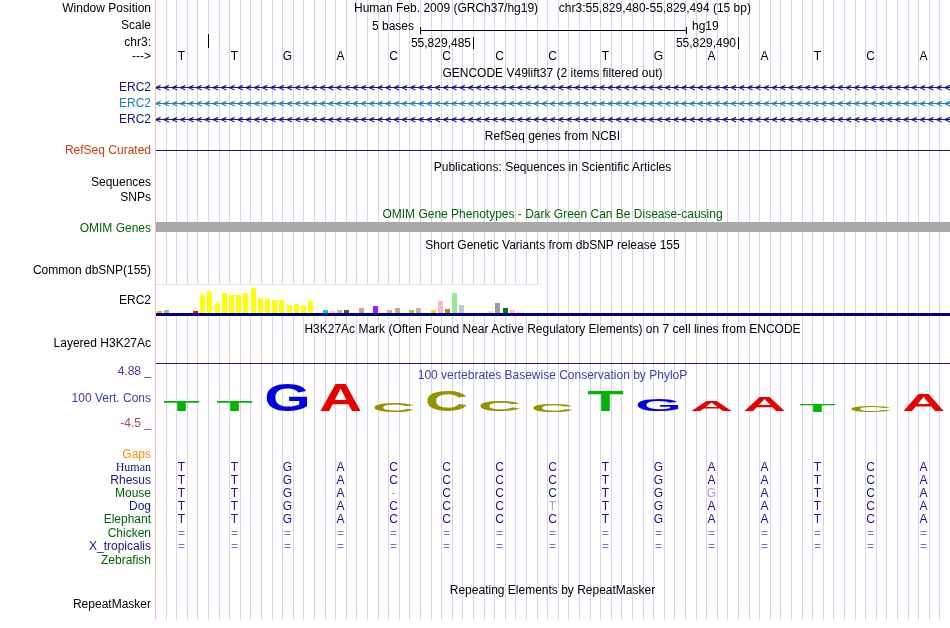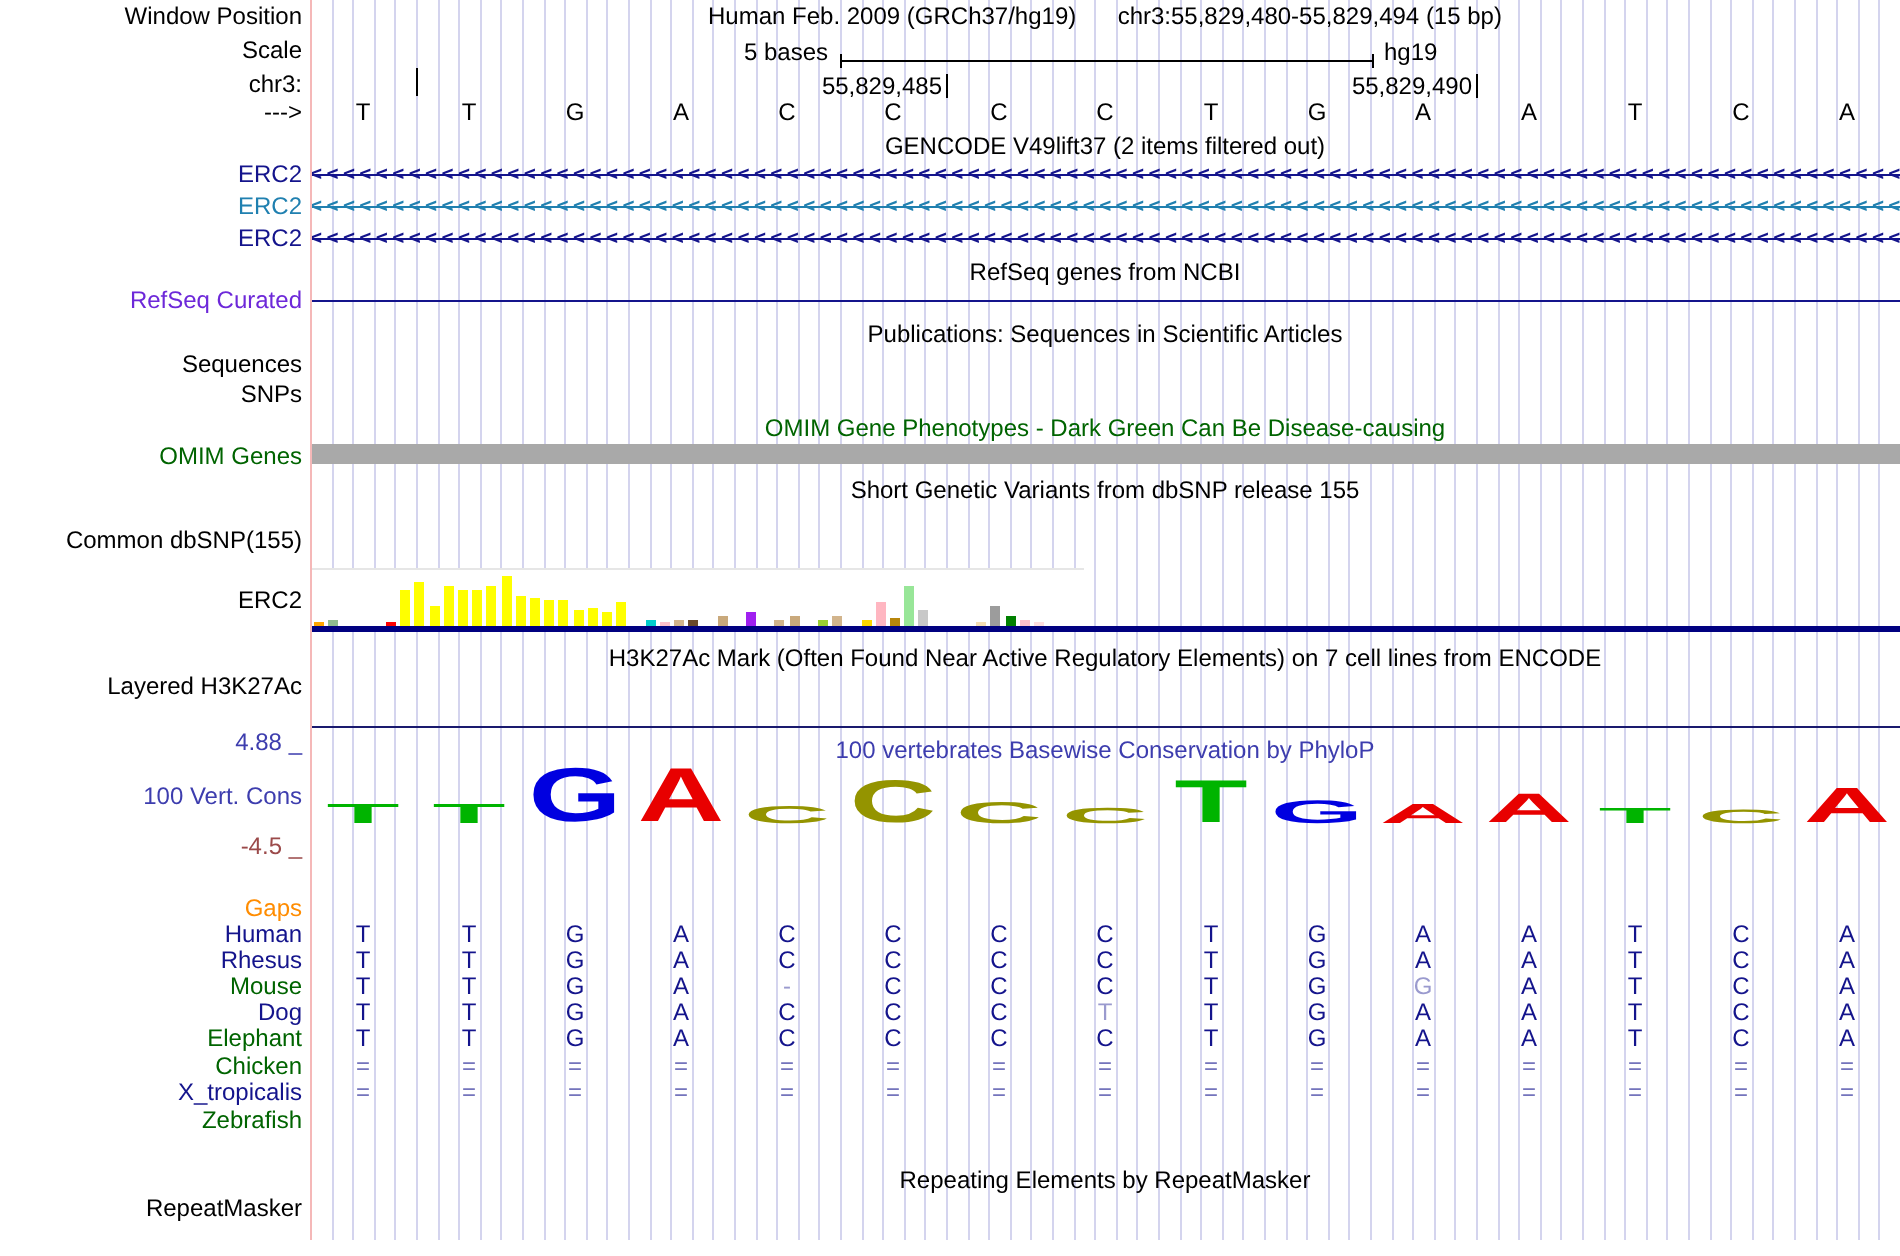--- a/index.html
+++ b/index.html
@@ -52,21 +52,21 @@
   <div class="tick" style="left:473px;top:37px;height:12px"></div>
   <div class="tick" style="left:738px;top:37px;height:12px"></div>
 
   <div class="lbl" style="top:50px">---&gt;</div>
   <div id="baserow"></div>
 
   <div class="title" style="top:67px">GENCODE V49lift37 (2 items filtered out)</div>
   <div id="generows"></div>
 
   <div class="title" style="top:130px">RefSeq genes from NCBI</div>
-  <div class="lbl" style="top:144px;color:#6d28d9">RefSeq Curated</div>
+  <div class="lbl" style="top:144px;color:#c2410c">RefSeq Curated</div>
   <div class="hline" style="top:150px;height:1px;background:#14148c"></div>
 
   <div class="title" style="top:161px">Publications: Sequences in Scientific Articles</div>
   <div class="lbl" style="top:176px">Sequences</div>
   <div class="lbl" style="top:191px">SNPs</div>
 
   <div class="title" style="top:208px;color:#006400">OMIM Gene Phenotypes - Dark Green Can Be Disease-causing</div>
   <div class="lbl" style="top:222px;color:#006400">OMIM Genes</div>
   <div class="hline" style="top:222px;height:10px;background:#a9a9a9;z-index:2"></div>
 
@@ -276,21 +276,21 @@
     <div class="logocol" style="left: 791px; top: 392px;">
       <span style="color: rgb(0, 180, 0); transform: scaleX(2.3) scaleY(0.42);">T</span>
     </div>
     <div class="logocol" style="left: 844px; top: 392px;">
       <span style="color: rgb(148, 148, 0); transform: scaleX(2.3) scaleY(0.37);">C</span>
     </div>
     <div class="logocol" style="left: 897px; top: 392px;">
       <span style="color: rgb(232, 0, 0); transform: scaleX(2.3) scaleY(0.95);">A</span>
     </div>
     <div class="lbl" style="top: 448px; color: rgb(255, 140, 0);">Gaps</div>
-    <div class="lbl" style="top: 461px; color: rgb(20, 20, 140);">Human</div>
+    <div class="lbl" style="top: 461px; color: rgb(20, 20, 140); font-family: Liberation Serif, serif;">Human</div>
     <div class="acell" style="left: 155px; top: 461px; color: rgb(20, 20, 140);">T</div>
     <div class="acell" style="left: 208px; top: 461px; color: rgb(20, 20, 140);">T</div>
     <div class="acell" style="left: 261px; top: 461px; color: rgb(20, 20, 140);">G</div>
     <div class="acell" style="left: 314px; top: 461px; color: rgb(20, 20, 140);">A</div>
     <div class="acell" style="left: 367px; top: 461px; color: rgb(20, 20, 140);">C</div>
     <div class="acell" style="left: 420px; top: 461px; color: rgb(20, 20, 140);">C</div>
     <div class="acell" style="left: 473px; top: 461px; color: rgb(20, 20, 140);">C</div>
     <div class="acell" style="left: 526px; top: 461px; color: rgb(20, 20, 140);">C</div>
     <div class="acell" style="left: 579px; top: 461px; color: rgb(20, 20, 140);">T</div>
     <div class="acell" style="left: 632px; top: 461px; color: rgb(20, 20, 140);">G</div>

